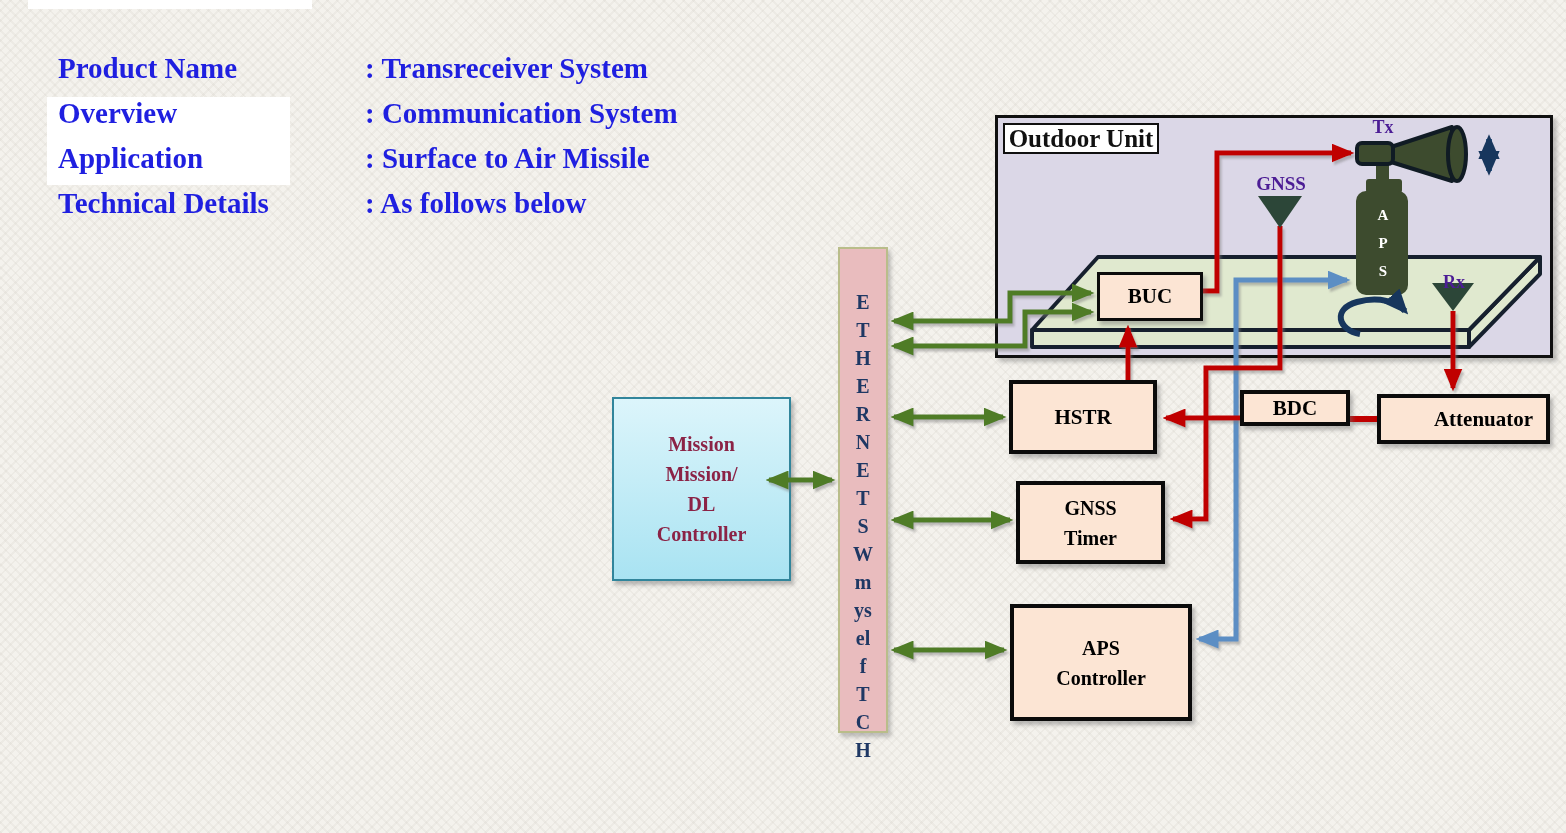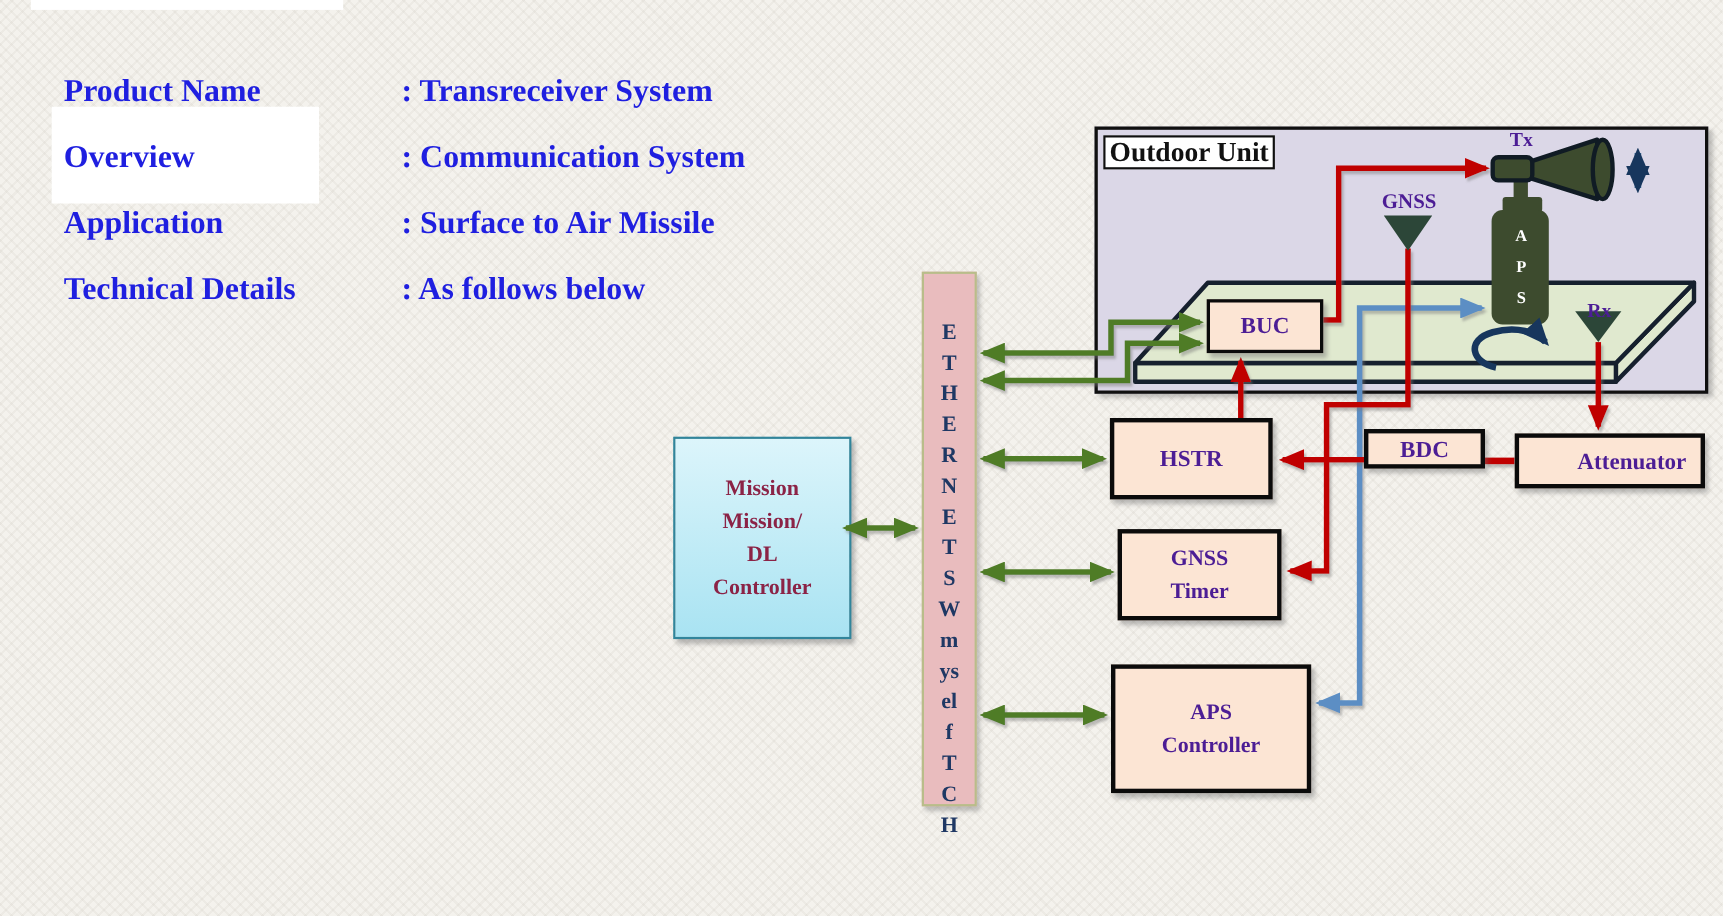--- a/index.html
+++ b/index.html
@@ -7,27 +7,27 @@
     width:1566px;height:833px;position:relative;overflow:hidden;
     font-family:"Liberation Serif","DejaVu Serif",serif;
     background:
       repeating-linear-gradient(135deg, rgba(200,195,185,.16) 0 2px, transparent 2px 7px),
       repeating-linear-gradient(45deg, rgba(200,195,185,.16) 0 2px, transparent 2px 7px),
       #f4f2ed;
   }
   .abs{position:absolute;}
   
   #header{left:58px;top:46px;color:#1f1fe0;font-weight:bold;font-size:29px;line-height:45px;white-space:nowrap;}
-  .hrow{display:flex;margin-top:15px;}
+  .hrow{display:flex;}
   .hlabel{width:307px;}
   #hdr-highlight{left:47px;top:97px;width:243px;height:88px;background:#ffffff;}
   #top-strip{left:28px;top:0;width:284px;height:9px;background:#ffffff;}
   
   #mission{
-    left:612px;top:397px;width:162px;height:184px;box-sizing:border-box;
+    left:612px;top:397px;width:179px;height:184px;box-sizing:border-box;
     background:linear-gradient(#dcf5fb,#a9e3f2);
     border:2px solid #31859b;box-shadow:3px 4px 4px rgba(110,110,110,.45);
     display:flex;flex-direction:column;align-items:center;justify-content:center;
     color:#8b2346;font-weight:bold;font-size:20px;line-height:30px;text-align:center;
   }
   
   #eth-bar{
     left:838px;top:247px;width:50px;height:486px;box-sizing:border-box;
     background:#e9bcbe;border:2px solid #b9bd8a;box-shadow:3px 4px 4px rgba(110,110,110,.4);
   }
@@ -42,21 +42,21 @@
   }
   #outdoor-unit-label{
     left:1003px;top:123px;width:156px;height:31px;box-sizing:border-box;z-index:3;
     background:#ffffff;border:2px solid #101010;display:flex;align-items:center;justify-content:center;
     color:#111;font-weight:bold;font-size:25px;
   }
   
   .comp{
     box-sizing:border-box;background:#fce5d4;border:3px solid #0b0b0b;z-index:3;
     display:flex;flex-direction:column;align-items:center;justify-content:center;
-    color:#4c1d95;font-weight:bold;font-size:21px;text-align:center;
+    color:#000000;font-weight:bold;font-size:21px;text-align:center;
     box-shadow:3px 4px 4px rgba(110,110,110,.45);
   }
   #buc{left:1097px;top:272px;width:106px;height:49px;}
   #hstr{left:1009px;top:380px;width:148px;height:74px;border-width:4px;}
   #bdc{left:1240px;top:390px;width:110px;height:36px;border-width:4px;}
   #attenuator{left:1377px;top:394px;width:173px;height:50px;border-width:4px;padding-left:40px;}
   #gnss-timer{left:1016px;top:481px;width:149px;height:83px;border-width:4px;font-size:20px;line-height:30px;}
   #aps-controller{left:1010px;top:604px;width:182px;height:117px;border-width:4px;font-size:20px;line-height:30px;}
   
   .blabel{color:#4c1d95;font-weight:bold;font-size:18px;text-align:center;z-index:3;}

